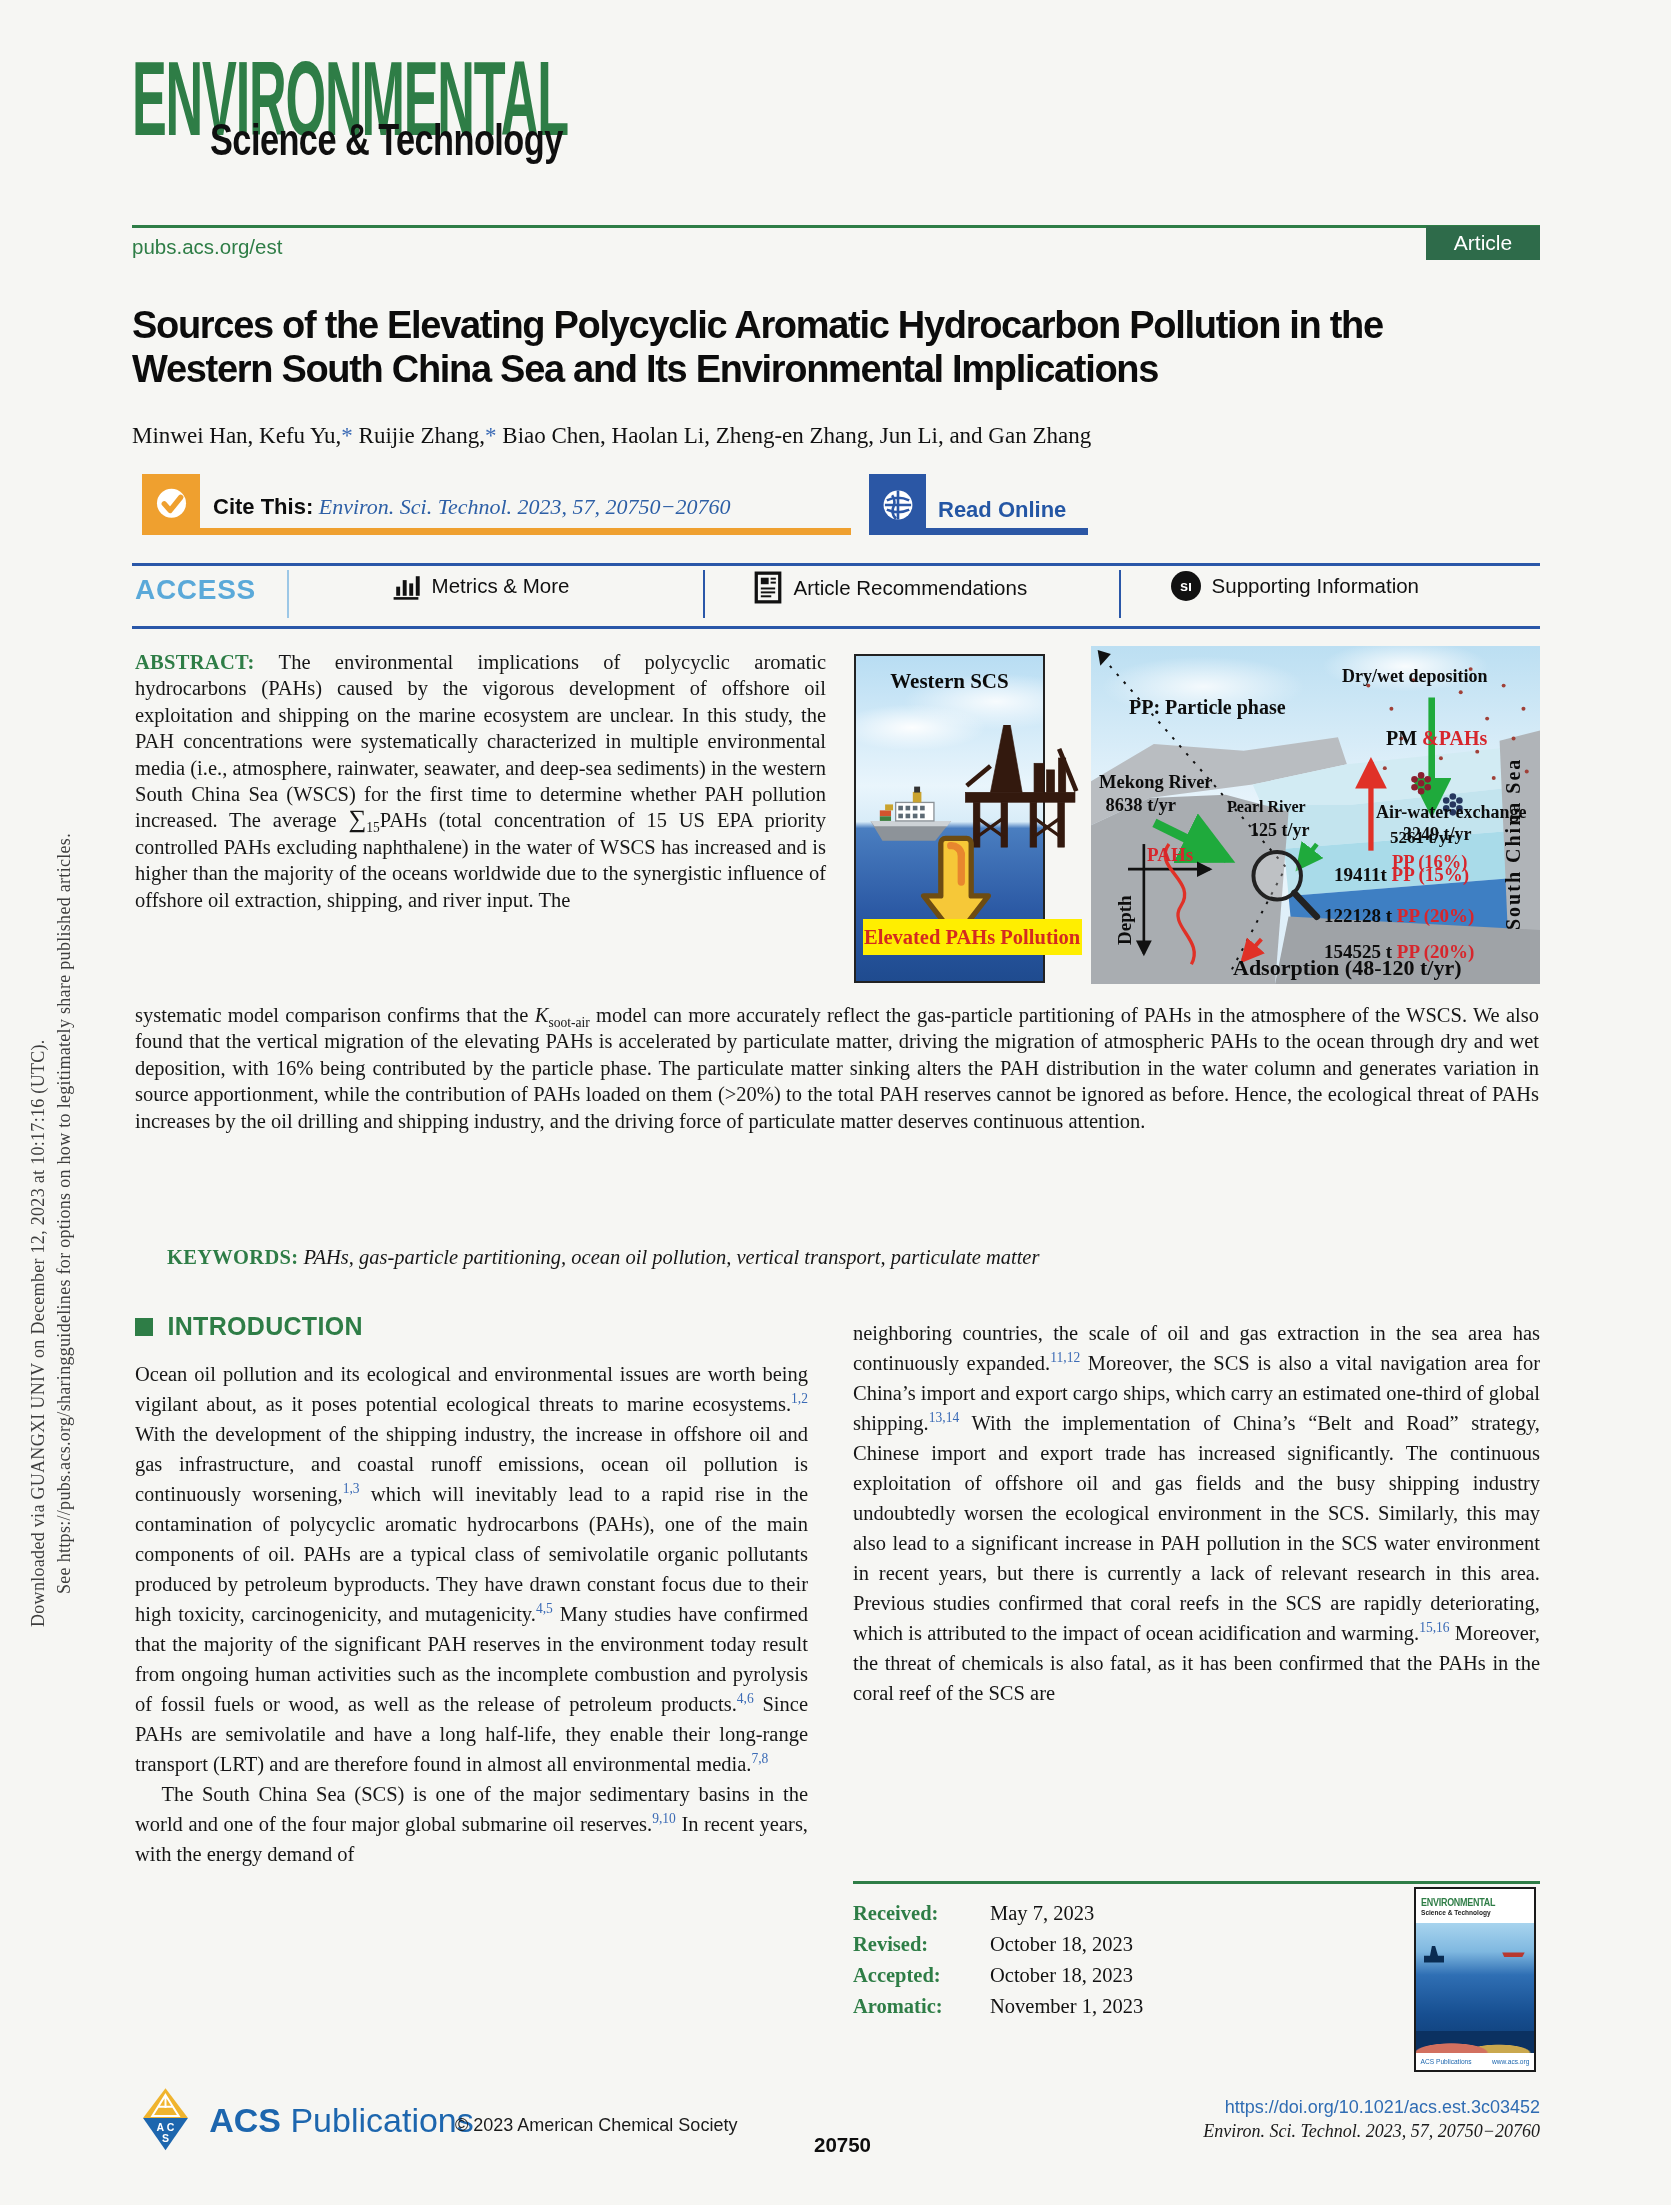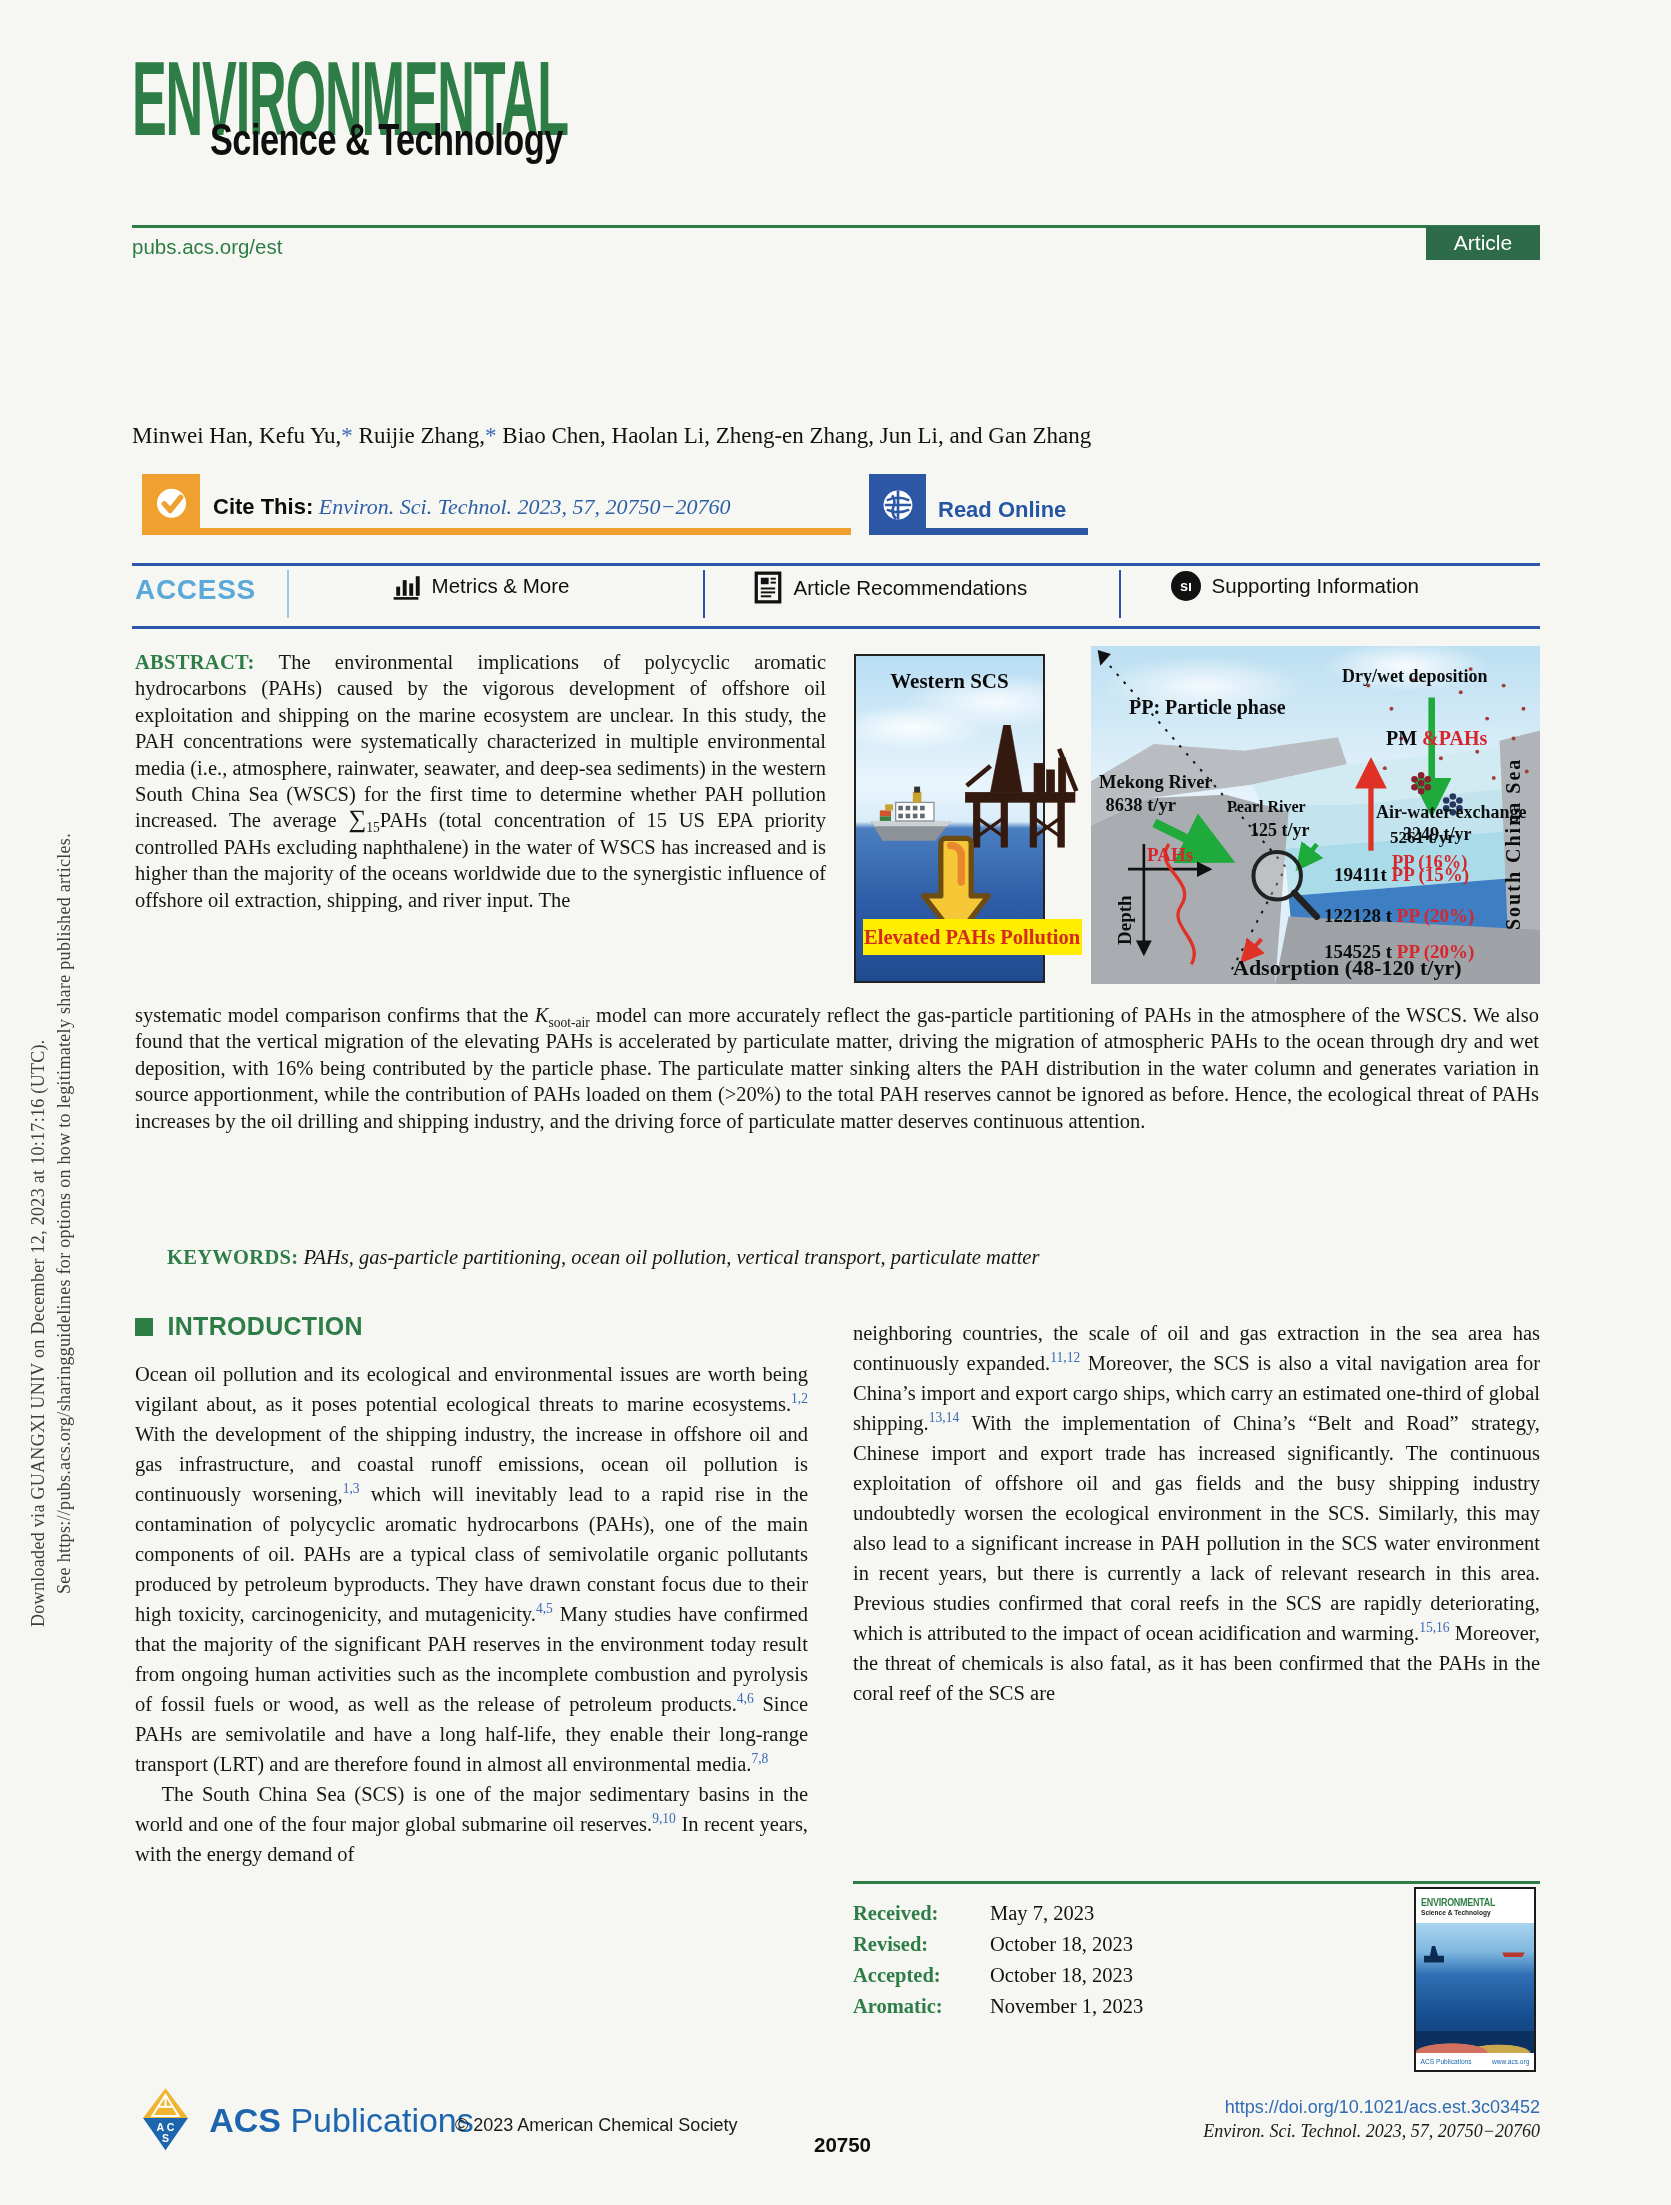--- a/index.html
+++ b/index.html
@@ -152,20 +152,21 @@
   <div class="rotated" style="left:54px;top:1594px;">See https://pubs.acs.org/sharingguidelines for options on how to legitimately share published articles.</div>
 
   <div class="logo">
     <div class="logo-env">ENVIRONMENTAL</div>
     <div class="logo-st">Science &amp; Technology</div>
   </div>
   <div class="masthead-rule"></div>
   <div class="site-url">pubs.acs.org/est</div>
   <div class="article-badge">Article</div>
 
+  <div class="title">Sources of the Elevating Polycyclic Aromatic Hydrocarbon Pollution in the Western South China Sea and Its Environmental Implications</div>
   <div class="authors"><span>Minwei Han, Kefu Yu,</span><span class="run-star">*</span><span> Ruijie Zhang,</span><span class="run-star">*</span><span> Biao Chen, Haolan Li, Zheng-en Zhang, Jun Li, and Gan Zhang</span></div>
 
   <div class="cite-badge">
     <svg width="41" height="41" viewBox="0 0 62 62">
       <circle cx="31" cy="29" r="22" fill="#fff"></circle>
       <path d="M20 30 l9 10 l16 -20" fill="none" stroke="#efa02f" stroke-width="8" stroke-linecap="round" stroke-linejoin="round"></path>
     </svg>
   </div>
   <div class="cite-underline"></div>
   <div class="cite-text">

